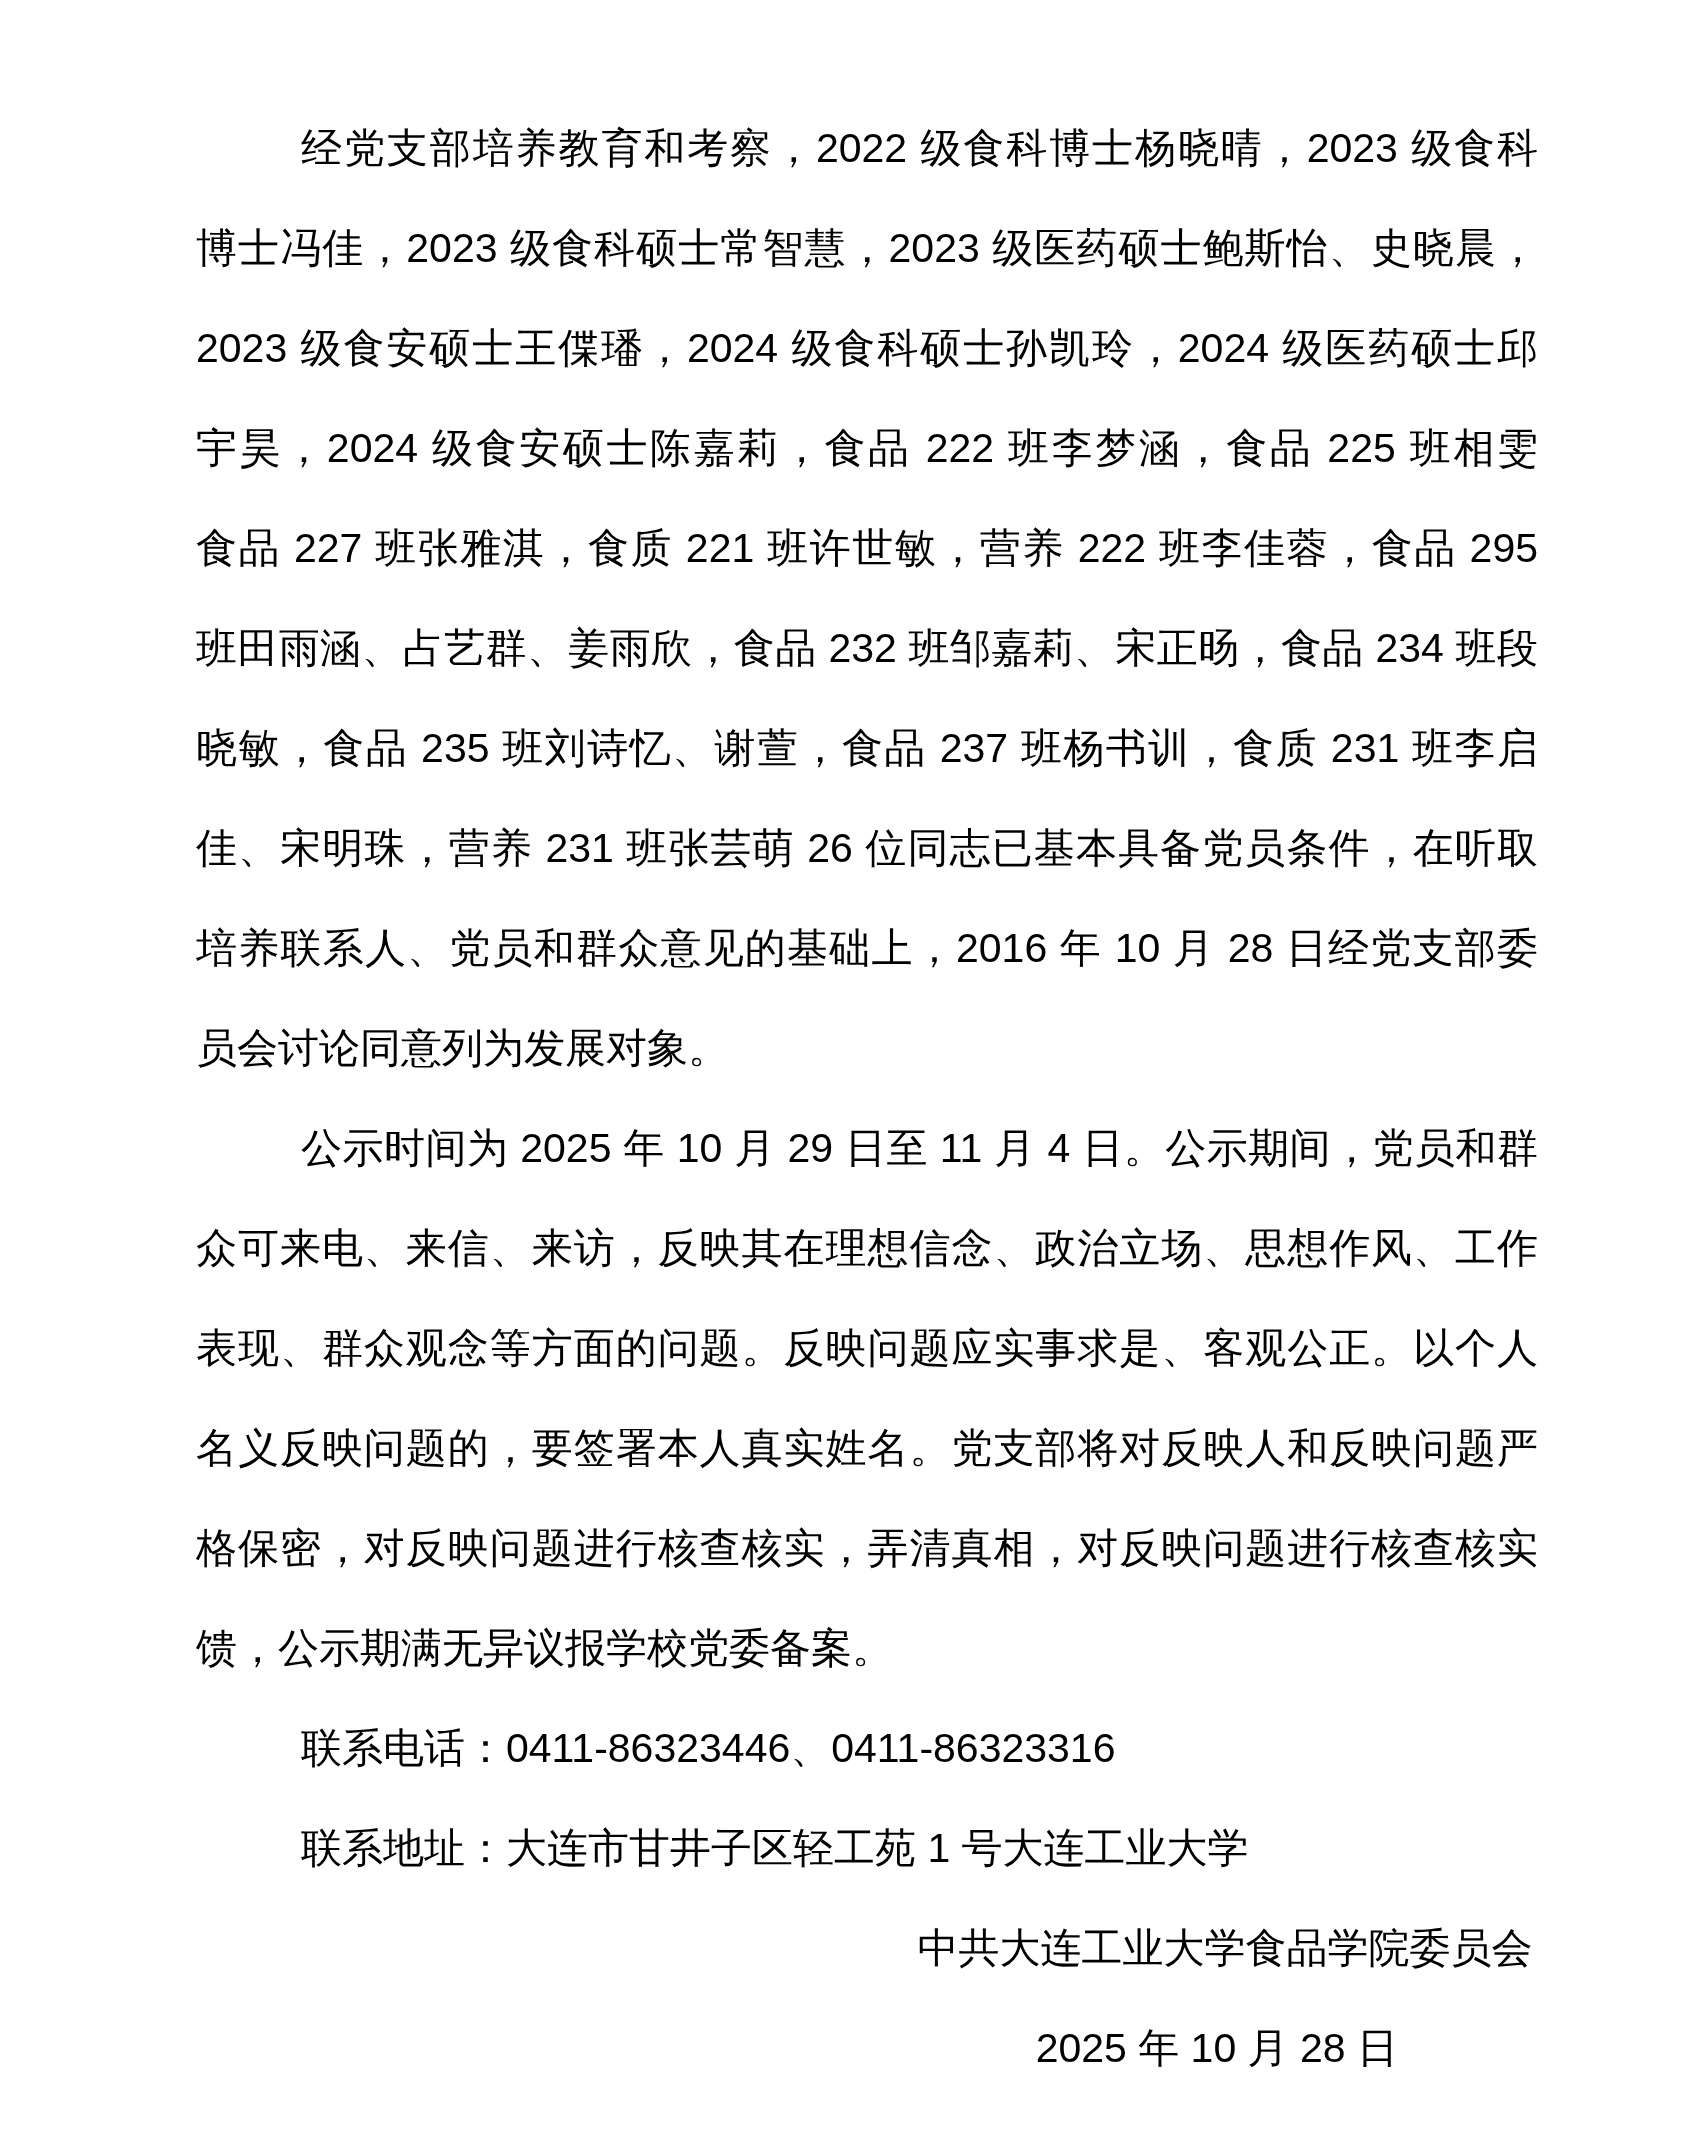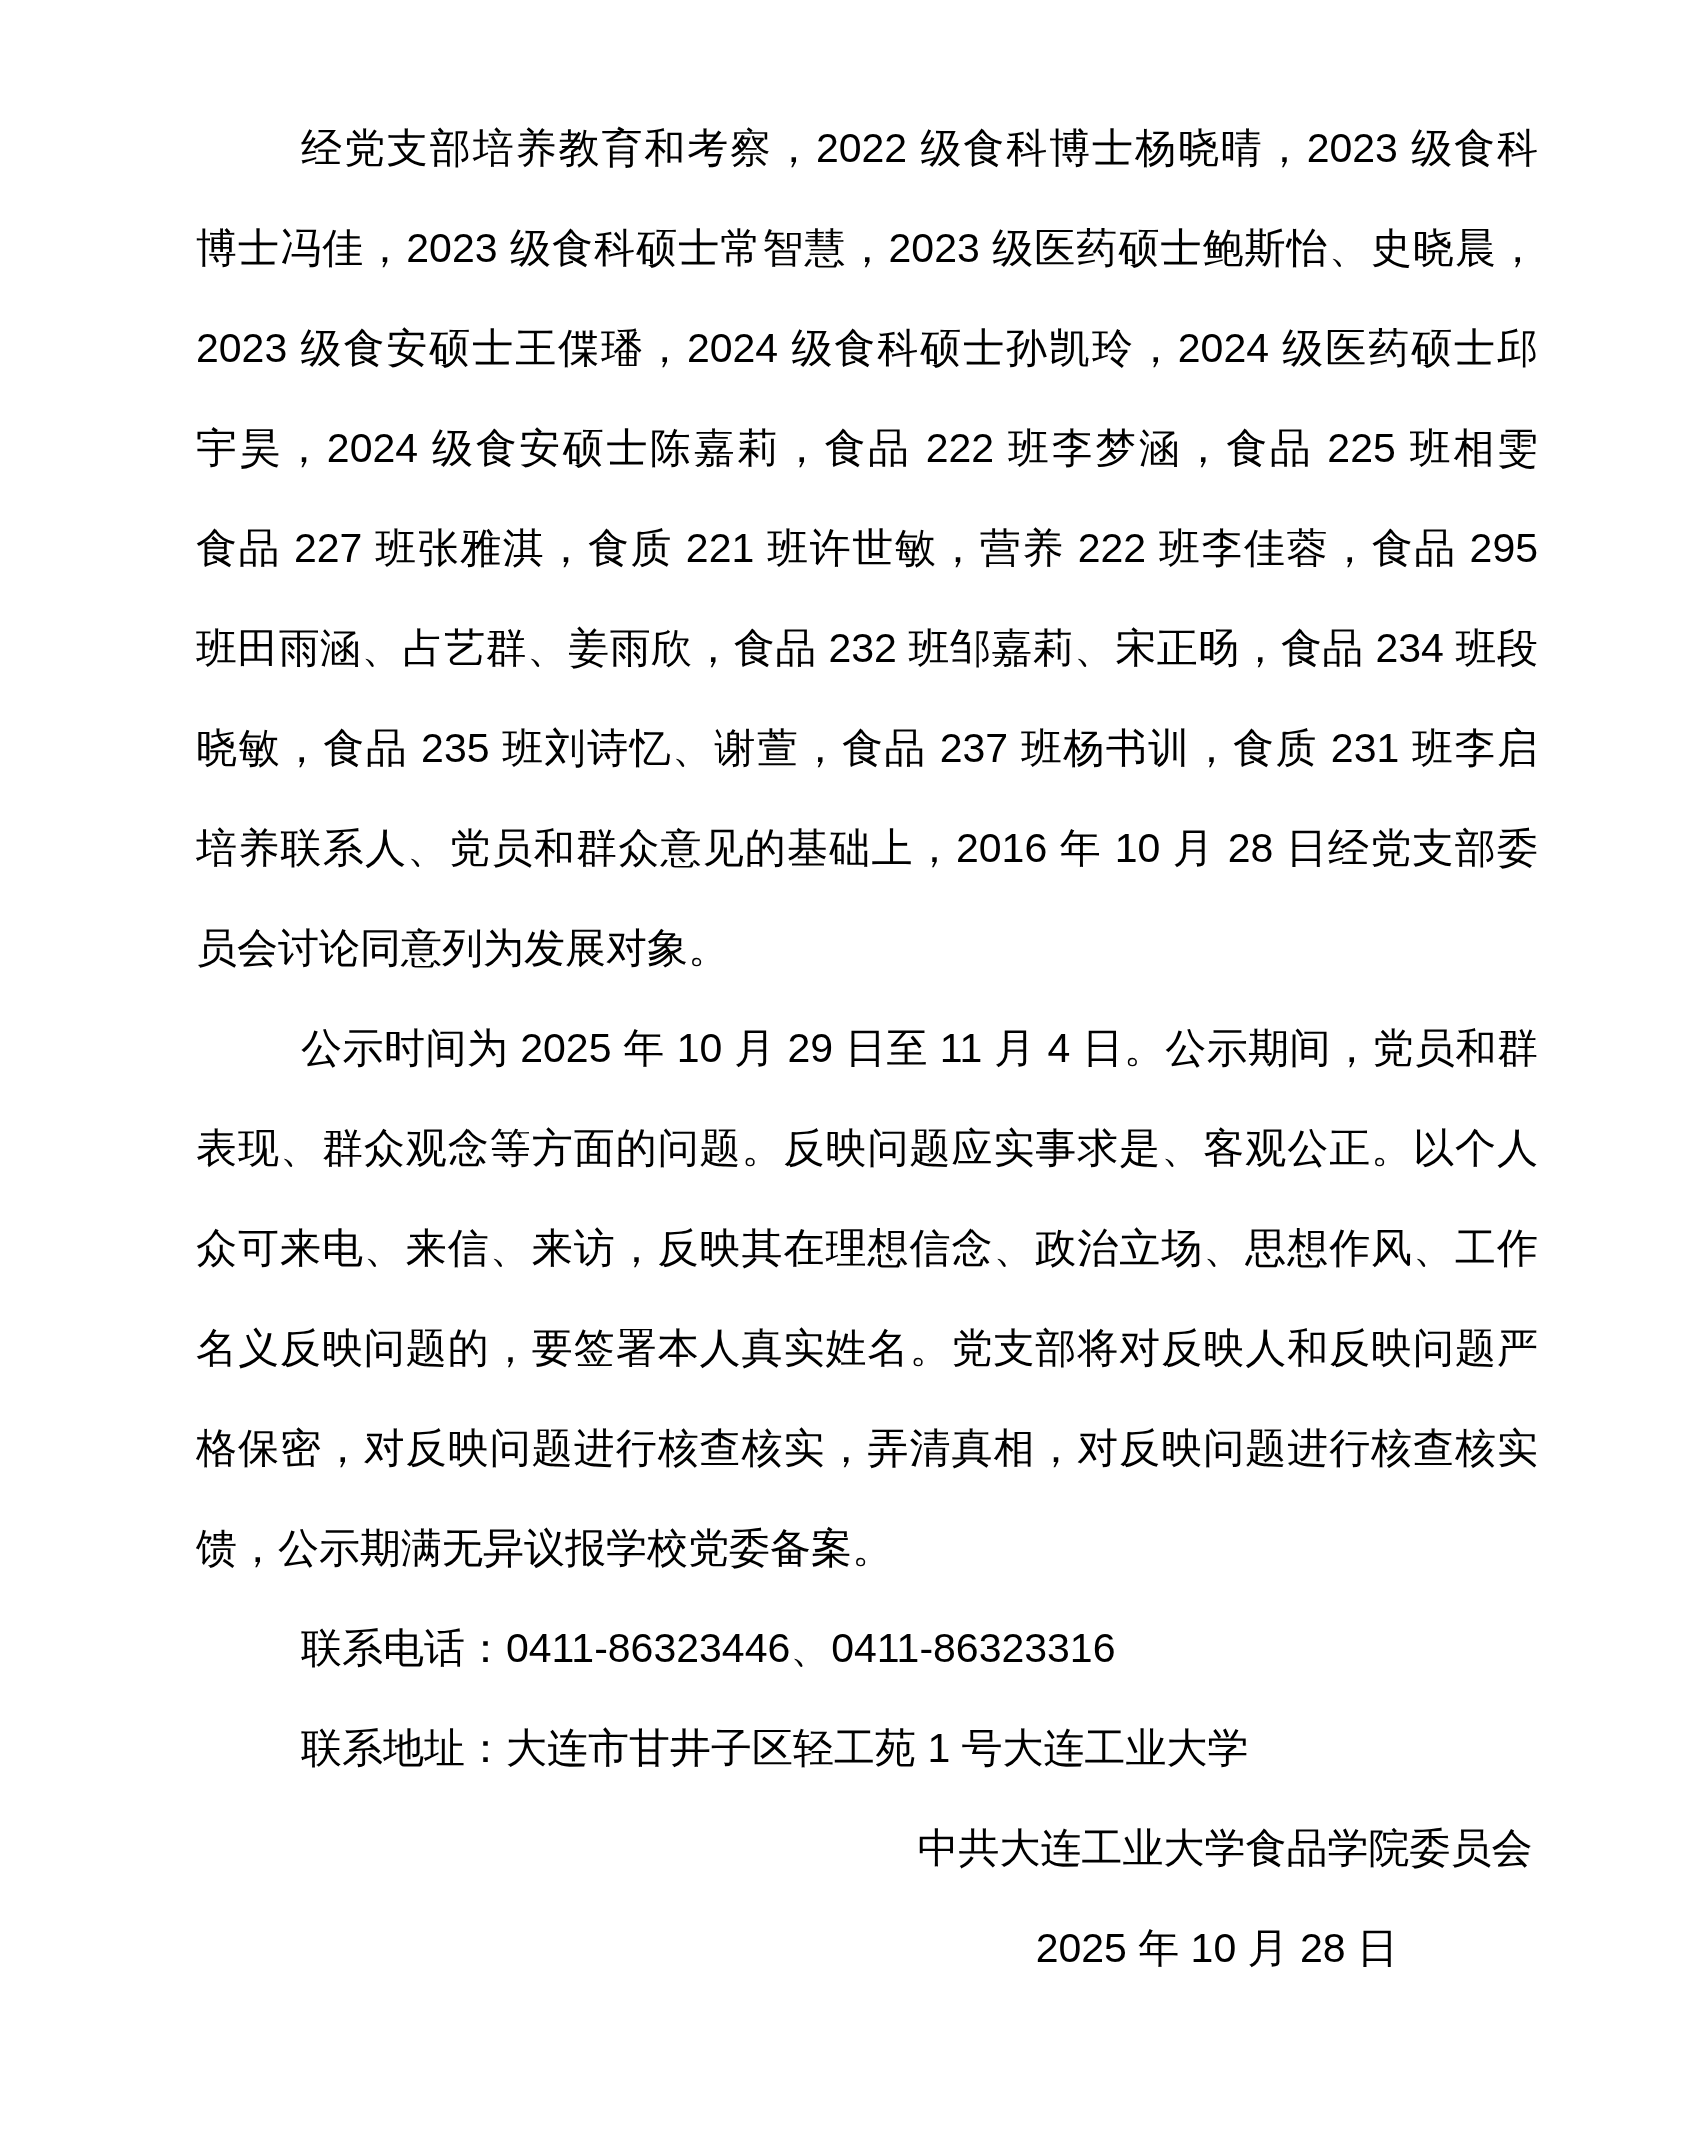--- a/index.html
+++ b/index.html
@@ -53,26 +53,27 @@
 <div class="page">
   <div class="text-block">
 
     <div class="line justify indent">经党支部培养教育和考察，2022 级食科博士杨晓晴，2023 级食科</div>
     <div class="line justify">博士冯佳，2023 级食科硕士常智慧，2023 级医药硕士鲍斯怡、史晓晨，</div>
     <div class="line justify">2023 级食安硕士王偞璠，2024 级食科硕士孙凯玲，2024 级医药硕士邱</div>
     <div class="line justify">宇昊，2024 级食安硕士陈嘉莉，食品 222 班李梦涵，食品 225 班相雯馨，</div>
     <div class="line justify">食品 227 班张雅淇，食质 221 班许世敏，营养 222 班李佳蓉，食品 295</div>
     <div class="line justify">班田雨涵、占艺群、姜雨欣，食品 232 班邹嘉莉、宋正旸，食品 234 班段</div>
     <div class="line justify">晓敏，食品 235 班刘诗忆、谢萱，食品 237 班杨书训，食质 231 班李启</div>
+    <div class="line justify">佳、宋明珠，营养 231 班张芸萌 26 位同志已基本具备党员条件，在听取</div>
     <div class="line justify">培养联系人、党员和群众意见的基础上，2016 年 10 月 28 日经党支部委</div>
     <div class="line">员会讨论同意列为发展对象。</div>
 
     <div class="line justify indent">公示时间为 2025 年 10 月 29 日至 11 月 4 日。公示期间，党员和群</div>
+    <div class="line justify">众可来电、来信、来访，反映其在理想信念、政治立场、思想作风、工作</div>
     <div class="line justify">表现、群众观念等方面的问题。反映问题应实事求是、客观公正。以个人</div>
-    <div class="line justify">众可来电、来信、来访，反映其在理想信念、政治立场、思想作风、工作</div>
     <div class="line justify">名义反映问题的，要签署本人真实姓名。党支部将对反映人和反映问题严</div>
     <div class="line justify">格保密，对反映问题进行核查核实，弄清真相，对反映问题进行核查核实</div>
     <div class="line">馈，公示期满无异议报学校党委备案。</div>
 
     <div class="line indent">联系电话：0411-86323446、0411-86323316</div>
     <div class="line indent">联系地址：大连市甘井子区轻工苑 1 号大连工业大学</div>
 
     <div class="line sign">中共大连工业大学食品学院委员会</div>
     <div class="line date">2025 年 10 月 28 日</div>
 

